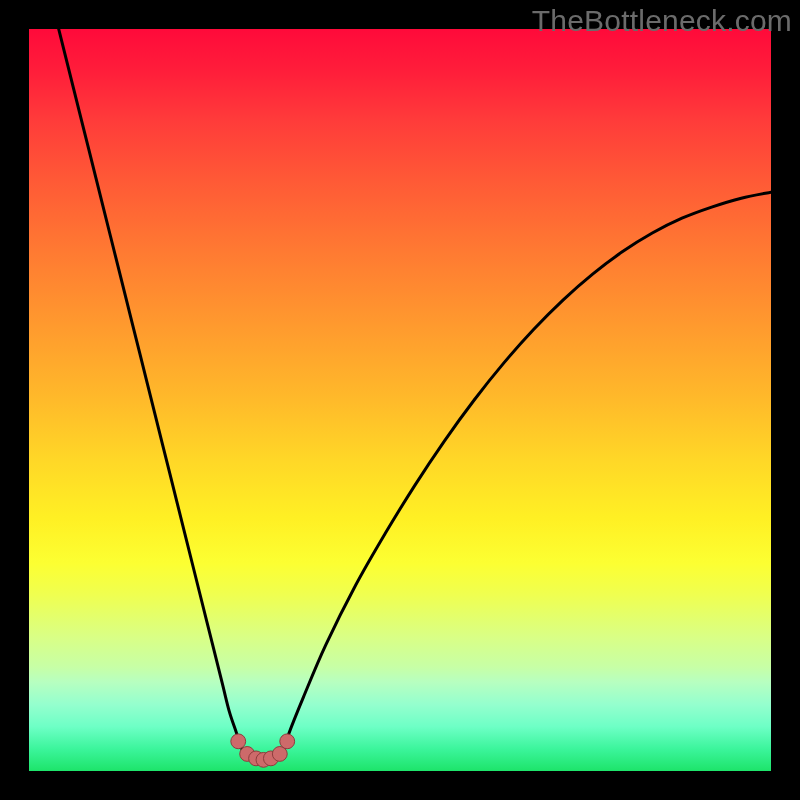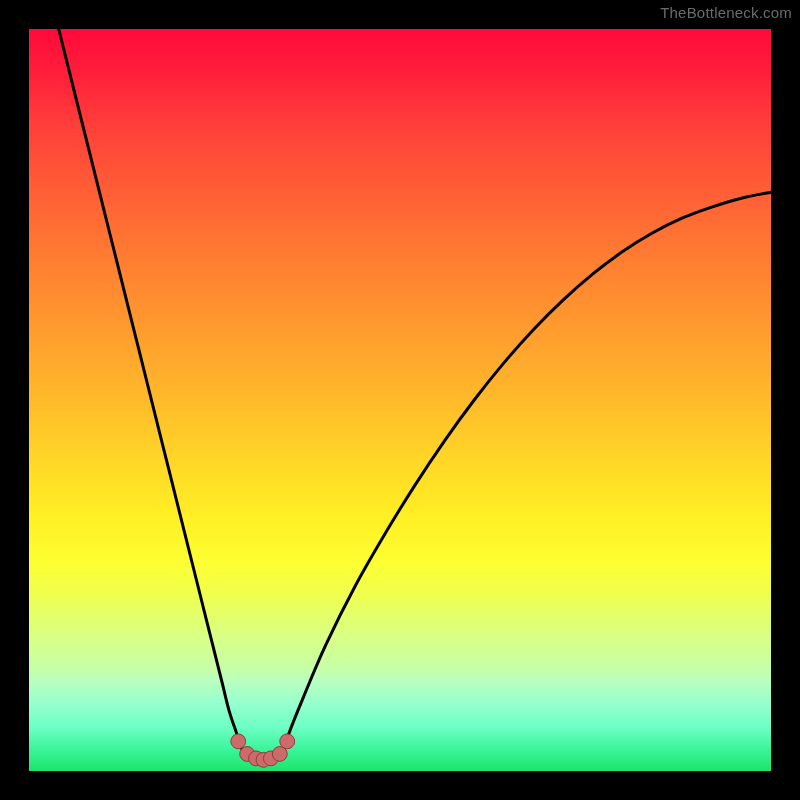--- a/index.html
+++ b/index.html
@@ -52,21 +52,21 @@
     left: 0;
     top: 0;
     width: 742px;
     height: 742px;
   }
   .watermark {
     position: absolute;
     top: 4px;
     right: 8px;
     color: #6b6b6b;
-    font-size: 15px;
+    font-size: 30px;
     letter-spacing: 0.2px;
     user-select: none;
   }
 </style>
 </head>
 <body>
 
 <div class="frame">
   <div class="plot">
     <svg class="curve-svg" viewBox="0 0 742 742" preserveAspectRatio="none">

